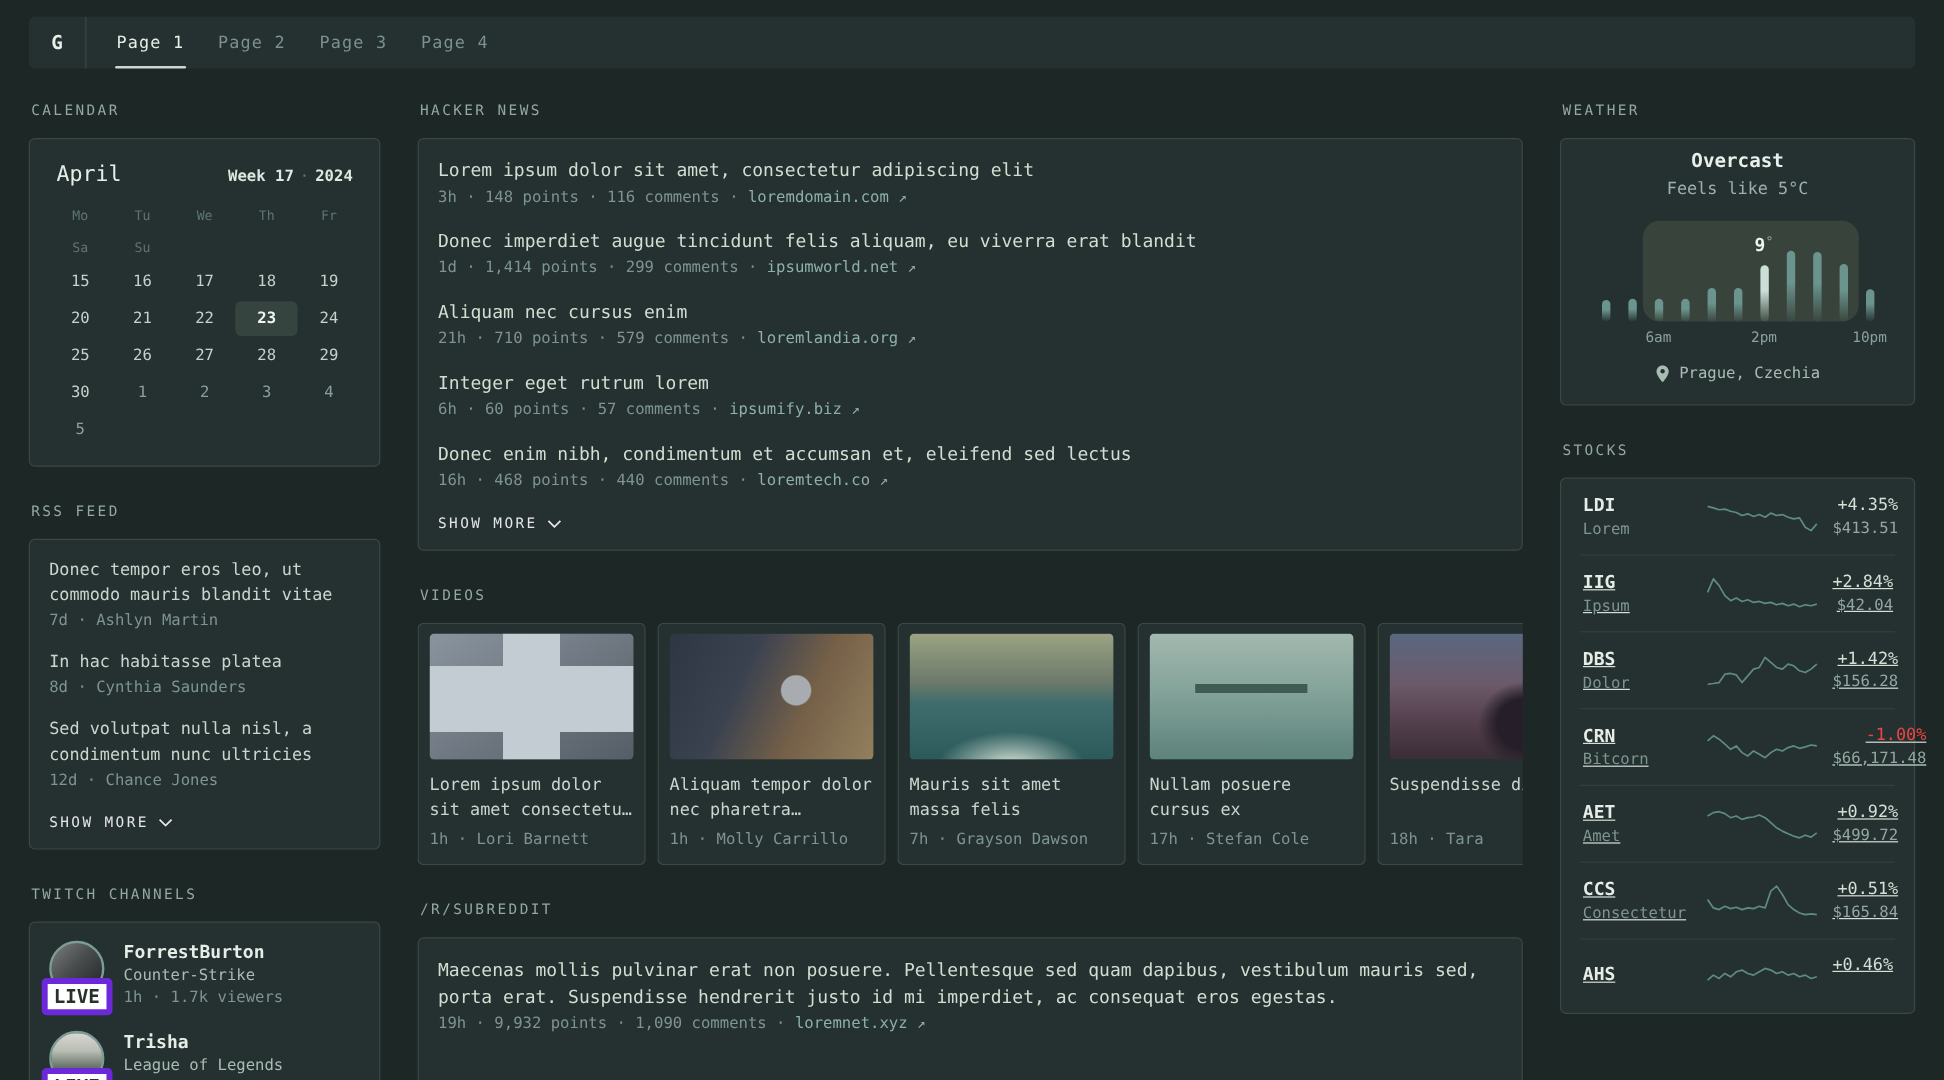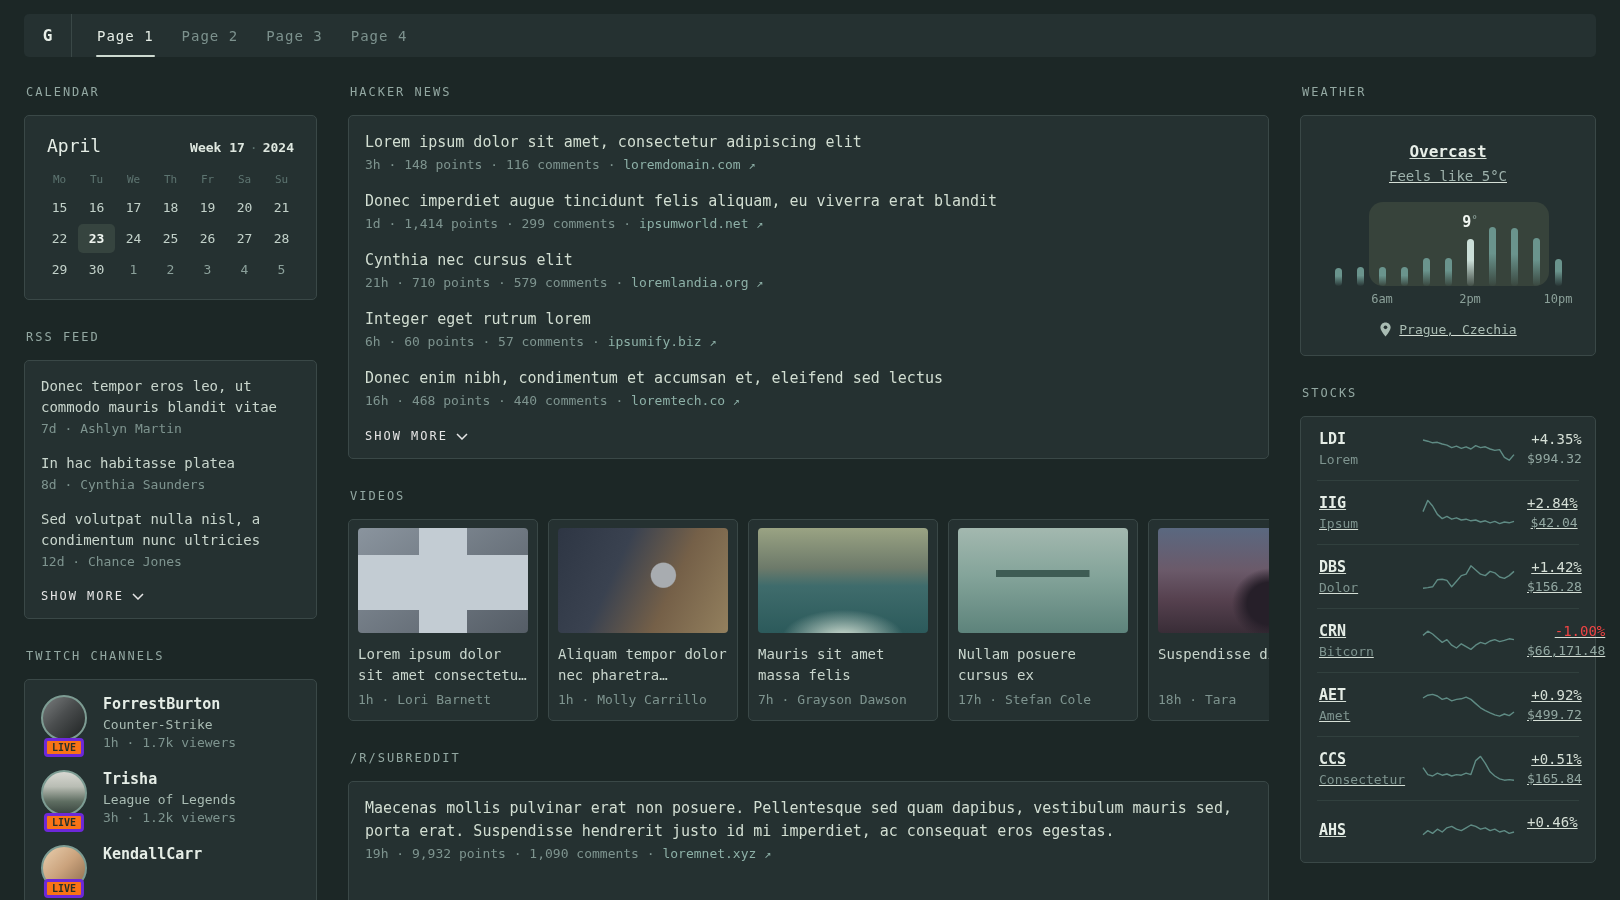--- a/index.html
+++ b/index.html
@@ -31,21 +31,21 @@
   .col > .section-header:first-child { margin-top: 0; }
   .card { background: #253131; border: 1px solid #3a4847; border-radius: 5px; padding: 15px 16px; }
   .meta { font-size: 13px; color: #7e948f; margin-top: 3px; }
   a { text-decoration: none; color: inherit; }
 
   
   .cal-top { display: flex; justify-content: space-between; align-items: baseline; padding: 4px 6px 12px; }
   .cal-month { font-size: 18px; color: #e5ede6; }
   .cal-week { font-size: 13px; color: #dfe8e0; font-weight: bold; }
   .cal-week .dot { color: #5d7470; margin: 0 5px; font-weight: normal; }
-  .cal-weekdays, .cal-days { display: grid; grid-template-columns: repeat(7, 1fr); row-gap: 2px; }
+  .cal-weekdays, .cal-days { display: grid; grid-template-columns: repeat(5, 1fr); row-gap: 2px; }
   .cal-weekdays span { text-align: center; font-size: 11px; color: #5d7470; padding: 5px 0 7px; }
   .day { text-align: center; font-size: 13px; color: #c3d2ca; padding: 7px 0; }
   .day.dim { color: #8ba09a; }
   .day.selected { background: #36443f; border-radius: 5px; color: #f0f5f0; font-weight: bold; }
 
   
   .rss-item { margin-bottom: 17px; }
   .rss-title { display: block; font-size: 14px; line-height: 21px; color: #c9d6cd; cursor: pointer; }
   .show-more { display: flex; align-items: center; gap: 8px; background: none; border: none; font: inherit;
                font-size: 12px; letter-spacing: 2px; color: #e5e5e5; cursor: pointer; padding: 3px 0 0; }
@@ -53,22 +53,22 @@
 
   
   .tw-row { display: flex; gap: 16px; margin-bottom: 20px; cursor: pointer; }
   .tw-row:last-child { margin-bottom: 0; }
   .tw-avatar-wrap { position: relative; width: 46px; flex: none; }
   .tw-avatar { width: 46px; height: 46px; border-radius: 50%; border: 2px solid #7d9c93; }
   .avatar-forrest { background: linear-gradient(135deg, #7a7d7e 0%, #4a4d4e 45%, #1e2222 100%); }
   .avatar-trisha  { background: linear-gradient(180deg, #d8d8d2 0%, #b9bdb4 35%, #5f6e62 70%, #39453f 100%); }
   .avatar-kendall { background: linear-gradient(135deg, #e9cfae 0%, #caa27c 50%, #8a6a4c 100%); }
   .live { position: absolute; left: 50%; transform: translateX(-50%); bottom: -7px;
-          background: #f97316; color: #273129; font-size: 10px; font-weight: bold;
-          padding: 1px 5px; border-radius: 4px; border: 3px solid #6d28d9; }
+          background: #ffffff; color: #273129; font-size: 16px; font-weight: bold;
+          padding: 1px 5px; border-radius: 4px; border: 5px solid #6d28d9; }
   .tw-name { font-size: 15px; font-weight: bold; color: #e5ede6; }
   .tw-game { font-size: 13px; color: #a9bcb3; margin-top: 4px; }
 
   
   .hn-item { margin-bottom: 18px; }
   .hn-title { display: block; font-size: 15px; line-height: 23px; color: #d2ded2; cursor: pointer; }
   .domain { color: #8db0a7; cursor: pointer; }
   .ext-arrow { color: #8db0a7; font-size: 12px; }
 
   
@@ -87,21 +87,21 @@
   .thumb-4 { background-repeat: no-repeat;
     background-image: linear-gradient(to bottom, rgba(0,0,0,0) 40%, #3e5c54 40%, #3e5c54 47%, rgba(0,0,0,0) 47%),
                       linear-gradient(180deg, #a3b8af 0%, #84a49a 45%, #5d837b 100%);
     background-size: 55% 100%, 100% 100%; background-position: 50% 0, 0 0; }
   .thumb-5 { background-image: radial-gradient(ellipse 30% 45% at 66% 72%, #261f29 0 45%, rgba(38,31,41,0) 75%),
                       linear-gradient(180deg, #5a6880 0%, #6b5a6a 40%, #56414f 68%, #392d37 100%); }
   .v-title { font-size: 14px; line-height: 21px; color: #c9d6cd; height: 42px; overflow: hidden; }
   .v-meta { margin-top: 6px; }
 
   
-  .weather-card { padding: 26px 16px 18px; text-decoration: underline; }
+  .weather-card { padding: 8px 16px 18px; }
   .w-cond { text-align: center; font-size: 16px; font-weight: bold; color: #e8efe8; }
   .w-feels { text-align: center; font-size: 14px; color: #9db1ab; margin-top: 7px; }
   .w-chart { position: relative; width: 242px; height: 86px; margin: 16px auto 0; }
   .w-highlight { position: absolute; top: 2px; bottom: 0; background: rgba(193, 201, 130, 0.12); border-radius: 14px; }
   .w-bar { position: absolute; bottom: 0; width: 7px; border-radius: 4px;
            background: linear-gradient(to bottom, #6a948d 0%, #6a948d 45%, rgba(106,148,141,0.05) 100%); }
   .w-bar.current { background: linear-gradient(to bottom, #cbdfd8 0%, #cbdfd8 45%, rgba(203,223,216,0.08) 100%); }
   .w-temp { position: absolute; font-size: 15px; font-weight: bold; color: #f0f5f0; transform: translateX(-50%); white-space: nowrap; }
   .w-temp .deg { color: #93a8a2; font-size: 11px; vertical-align: top; font-weight: normal; }
   .w-xlabels { position: relative; width: 242px; margin: 6px auto 0; height: 16px; }
@@ -254,21 +254,21 @@
         <div id="hn-items">
             <div class="hn-item">
               <a class="hn-title">Lorem ipsum dolor sit amet, consectetur adipiscing elit</a>
               <div class="meta"><span>3h · 148 points · 116 comments · </span><a class="domain">loremdomain.com </a><span class="ext-arrow">↗</span></div>
             </div>
             <div class="hn-item">
               <a class="hn-title">Donec imperdiet augue tincidunt felis aliquam, eu viverra erat blandit</a>
               <div class="meta"><span>1d · 1,414 points · 299 comments · </span><a class="domain">ipsumworld.net </a><span class="ext-arrow">↗</span></div>
             </div>
             <div class="hn-item">
-              <a class="hn-title">Cynthia nec cursus elit</a>
+              <a class="hn-title">Aliquam nec cursus enim</a>
               <div class="meta"><span>21h · 710 points · 579 comments · </span><a class="domain">loremlandia.org </a><span class="ext-arrow">↗</span></div>
             </div>
             <div class="hn-item">
               <a class="hn-title">Integer eget rutrum lorem</a>
               <div class="meta"><span>6h · 60 points · 57 comments · </span><a class="domain">ipsumify.biz </a><span class="ext-arrow">↗</span></div>
             </div>
             <div class="hn-item">
               <a class="hn-title">Donec enim nibh, condimentum et accumsan et, eleifend sed lectus</a>
               <div class="meta"><span>16h · 468 points · 440 comments · </span><a class="domain">loremtech.co </a><span class="ext-arrow">↗</span></div>
             </div>
@@ -362,21 +362,21 @@
               <div class="s-sym">LDI</div>
               <div class="s-name">Lorem</div>
             </div>
             <div class="s-spark">
               <svg width="95" height="34">
                 <polyline points="2.0,8.0 6.8,9.2 11.6,10.8 16.4,10.3 21.2,12.0 25.9,13.1 30.7,15.6 35.5,14.2 40.3,16.4 45.1,14.8 49.9,17.0 54.7,13.6 59.5,15.6 64.3,14.8 69.1,17.0 73.8,18.4 78.6,17.6 83.4,25.4 88.2,28.2 93.0,22.6" fill="none" stroke="#5f8b84" stroke-width="1.4" stroke-linejoin="round"></polyline>
               </svg>
             </div>
             <div class="s-right">
               <div class="s-change">+4.35%</div>
-              <div class="s-price">$994.32</div>
+              <div class="s-price">$413.51</div>
             </div>
           </div>
           <div class="stock-row">
             <div class="s-left">
               <div class="s-sym">IIG</div>
               <div class="s-name">Ipsum</div>
             </div>
             <div class="s-spark">
               <svg width="95" height="34">
                 <polyline points="2.0,15.6 6.8,4.4 11.6,10.0 16.4,18.4 21.2,22.6 25.9,20.4 30.7,23.2 35.5,21.8 40.3,24.0 45.1,23.2 49.9,24.8 54.7,24.0 59.5,26.0 64.3,24.8 69.1,26.8 73.8,25.4 78.6,27.6 83.4,26.0 88.2,26.8 93.0,25.4" fill="none" stroke="#5f8b84" stroke-width="1.4" stroke-linejoin="round"></polyline>

